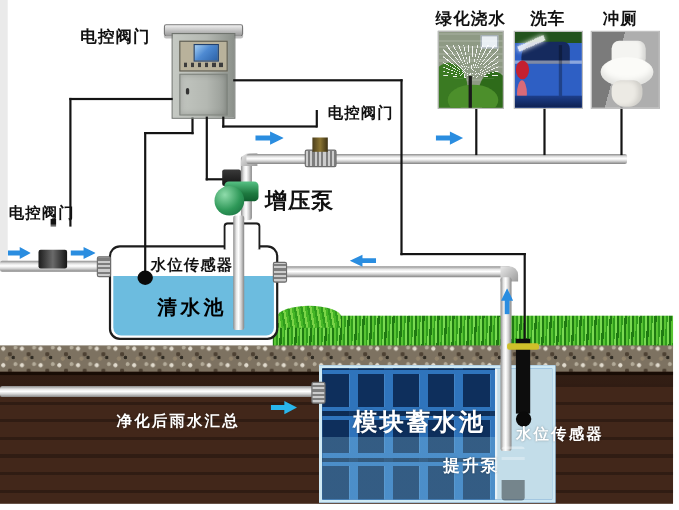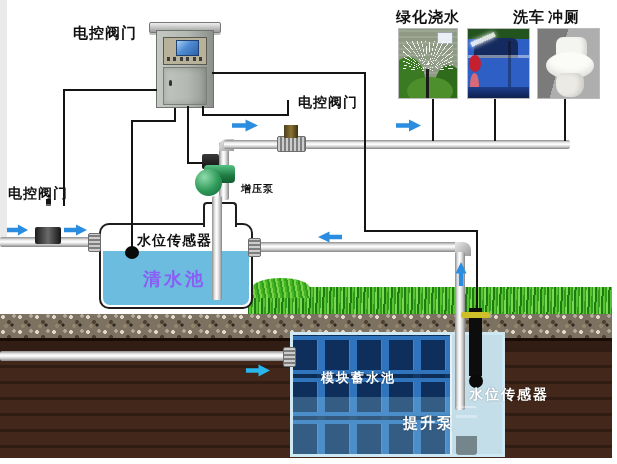--- a/index.html
+++ b/index.html
@@ -92,62 +92,63 @@
   <div class="abs soil" style="left:0;top:338px;width:612px;height:120px;"></div>
 
   <div class="mtank" style="left:290px;top:332px;width:209px;height:119px;">
     <div class="bricks"></div>
     <div class="well"></div>
   </div>
 
   <div class="pipe-h" style="left:0;top:351px;width:292px;height:10px;"></div>
   <div class="flange vert" style="left:283px;top:347px;width:11px;height:18px;"></div>
   <div class="arr" style="left:246px;top:364px;width:24px;height:13px;background:#29b6ec;"></div>
+  <div class="lbl-w" style="left:106px;top:374px;font-size:14px;">净化后雨水汇总</div>
 
   <div class="tank" style="left:99px;top:223px;width:150px;height:82px;">
     <div class="water" style="top:26px;"></div>
   </div>
   <div class="collar" style="left:203px;top:202px;width:30px;height:23px;"></div>
 
   <div class="pipe-h" style="left:0;top:237px;width:100px;height:10px;"></div>
   <div class="flange vert" style="left:88px;top:233px;width:11px;height:17px;"></div>
   <div class="wire" style="left:46px;top:199px;width:5px;height:7px;"></div>
   <div class="vact" style="left:39px;top:204px;width:18px;height:24px;"></div>
   <div class="vbase" style="left:35px;top:227px;width:26px;height:17px;"></div>
   <div class="arr" style="left:7px;top:224px;width:21px;height:12px;background:#2a8de0;"></div>
   <div class="arr" style="left:64px;top:224px;width:23px;height:12px;background:#2a8de0;"></div>
   <div class="lbl" style="left:8px;top:185px;font-size:14px;">电控阀门</div>
 
   <div class="wire" style="left:174px;top:105px;width:2px;height:17px;"></div>
   <div class="wire" style="left:131px;top:120px;width:45px;height:2px;"></div>
   <div class="wire" style="left:131px;top:120px;width:2px;height:128px;"></div>
   <div class="abs" style="left:125px;top:246px;width:14px;height:13px;background:#0a0a0a;border-radius:50%;"></div>
   <div class="lbl" style="left:137px;top:232px;font-size:14px;">水位传感器</div>
-  <div class="lbl" style="left:143px;top:267px;font-size:18px;color:#8b5cf6;letter-spacing:3px;">清水池</div>
+  <div class="lbl" style="left:143px;top:267px;font-size:18px;color:#000000;letter-spacing:3px;">清水池</div>
 
   <div class="pipe-v" style="left:219px;top:142px;height:58px;"></div>
   <div class="pipe-v" style="left:212px;top:196px;height:104px;"></div>
   <div class="elbow" style="left:219px;top:139px;width:15px;height:12px;border-radius:8px 0 0 0;"></div>
 
   <div class="pipe-h" style="left:224px;top:140px;width:346px;height:9px;"></div>
 
   <div class="flange" style="left:277px;top:136px;width:27px;height:14px;"></div>
   <div class="abs" style="left:284px;top:125px;width:14px;height:13px;background:linear-gradient(90deg,#4b3e1c,#8a7432 50%,#3c3114);"></div>
   <div class="vact" style="left:282px;top:103px;width:17px;height:24px;"></div>
   <div class="lbl" style="left:298px;top:94px;font-size:14px;">电控阀门</div>
 
   <div class="arr" style="left:232px;top:119px;width:26px;height:13px;background:#2a8de0;"></div>
   <div class="arr" style="left:396px;top:119px;width:25px;height:13px;background:#2a8de0;"></div>
 
   <div class="wire" style="left:432px;top:97px;width:2px;height:44px;"></div>
   <div class="wire" style="left:494px;top:97px;width:2px;height:44px;"></div>
   <div class="wire" style="left:564px;top:97px;width:2px;height:44px;"></div>
 
   <div class="lbl" style="left:428px;top:8px;font-size:15px;transform:translateX(-50%);">绿化浇水</div>
-  <div class="lbl" style="left:498px;top:8px;font-size:15px;transform:translateX(-50%);margin-left:31px;">洗车</div>
+  <div class="lbl" style="left:498px;top:8px;font-size:15px;transform:translateX(-50%);">洗车</div>
   <div class="lbl" style="left:564px;top:8px;font-size:15px;transform:translateX(-50%);">冲厕</div>
 
   <div class="photo" style="left:398px;top:28px;width:58px;height:69px;background:#8e9a84;">
     <div class="abs" style="left:38px;top:3px;width:14px;height:10px;background:#e9eff3;border:1px solid #9aa5ad;"></div>
     <div class="abs" style="left:0;top:0;width:100%;height:100%;background:repeating-linear-gradient(0deg,rgba(255,255,255,.12) 0 2px,transparent 2px 6px);"></div>
     <div class="blob" style="left:-8px;top:28px;width:34px;height:46px;background:#3a7a22;"></div>
     <div class="blob" style="left:36px;top:36px;width:28px;height:40px;background:#2e6b1a;"></div>
     <div class="blob" style="left:8px;top:48px;width:46px;height:28px;background:#4c8f2b;"></div>
     <div class="abs" style="left:27px;top:40px;width:3px;height:30px;background:#1a1a1a;"></div>
     <div class="abs" style="left:4px;top:12px;width:50px;height:30px;
@@ -190,34 +191,34 @@
   <div class="wire" style="left:63px;top:89px;width:94px;height:2px;"></div>
   <div class="wire" style="left:63px;top:89px;width:2px;height:117px;"></div>
   <div class="wire" style="left:187px;top:106px;width:2px;height:58px;"></div>
   <div class="wire" style="left:187px;top:162px;width:17px;height:2px;"></div>
 
   <div class="abs" style="left:194px;top:152px;width:44px;height:48px;">
     <div class="pump-box" style="left:8px;top:2px;width:17px;height:15px;"></div>
     <div class="pump-motor" style="left:10px;top:13px;width:31px;height:18px;"></div>
     <div class="pump-volute" style="left:1px;top:17px;width:27px;height:27px;"></div>
   </div>
-  <div class="lbl" style="left:241px;top:182px;font-size:10px;">增压泵</div>
+  <div class="lbl" style="left:241px;top:169px;font-size:20px;">增压泵</div>
 
   <div class="pipe-h" style="left:252px;top:242px;width:212px;height:10px;"></div>
   <div class="flange vert" style="left:248px;top:238px;width:11px;height:17px;"></div>
   <div class="elbow" style="left:455px;top:242px;width:16px;height:14px;border-radius:0 8px 0 0;"></div>
   <div class="pipe-v" style="left:455px;top:252px;height:158px;"></div>
   <div class="arr left" style="left:318px;top:231px;width:24px;height:12px;background:#2a8de0;"></div>
   <div class="arr up" style="left:449px;top:268px;width:24px;height:12px;background:#2a8de0;"></div>
 
   <div class="abs" style="left:469px;top:308px;width:13px;height:68px;background:#0d0d0d;"></div>
   <div class="abs" style="left:461px;top:312px;width:29px;height:6px;background:#cfc02a;border-radius:2px;"></div>
   <div class="abs" style="left:469px;top:374px;width:14px;height:14px;background:#0a0a0a;border-radius:50%;"></div>
   <div class="subpump" style="left:456px;top:406px;width:21px;height:49px;"></div>
 
-  <div class="lbl-w" style="left:321px;top:369px;font-size:13px;">模块蓄水池</div>
+  <div class="lbl-w" style="left:321px;top:369px;font-size:22px;">模块蓄水池</div>
   <div class="lbl-w" style="left:403px;top:414px;font-size:15px;">提升泵</div>
   <div class="lbl-w" style="left:469px;top:386px;font-size:14px;">水位传感器</div>
 
   <div class="abs" style="left:0;top:458px;width:617px;height:6px;background:#fff;"></div>
   <div class="abs" style="left:612px;top:0;width:5px;height:464px;background:#fff;"></div>
 
 </div>
 
 </body></html>

